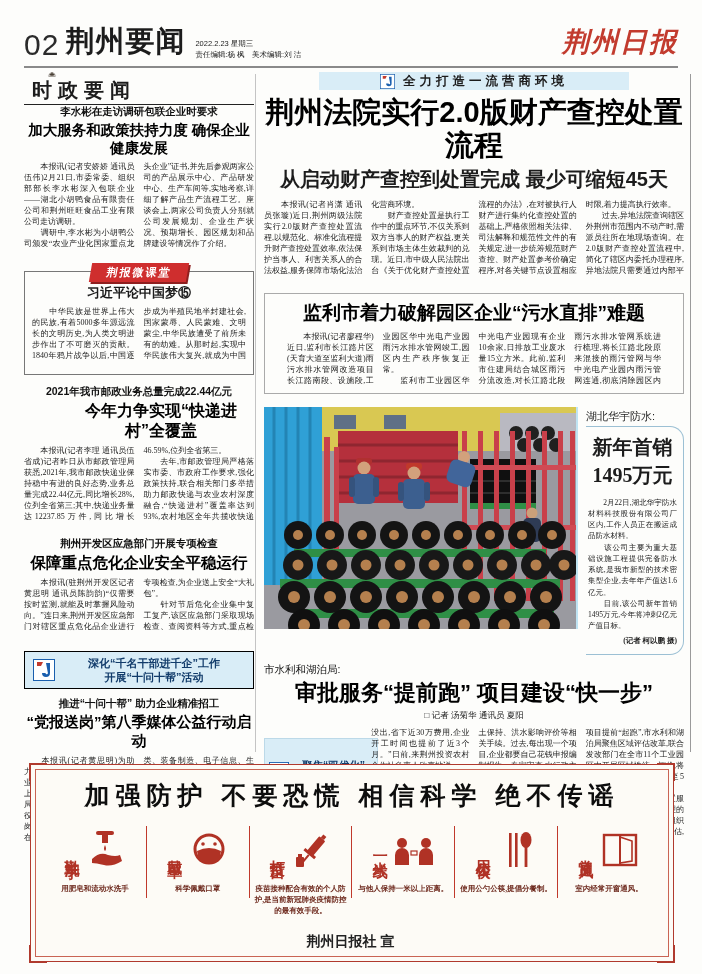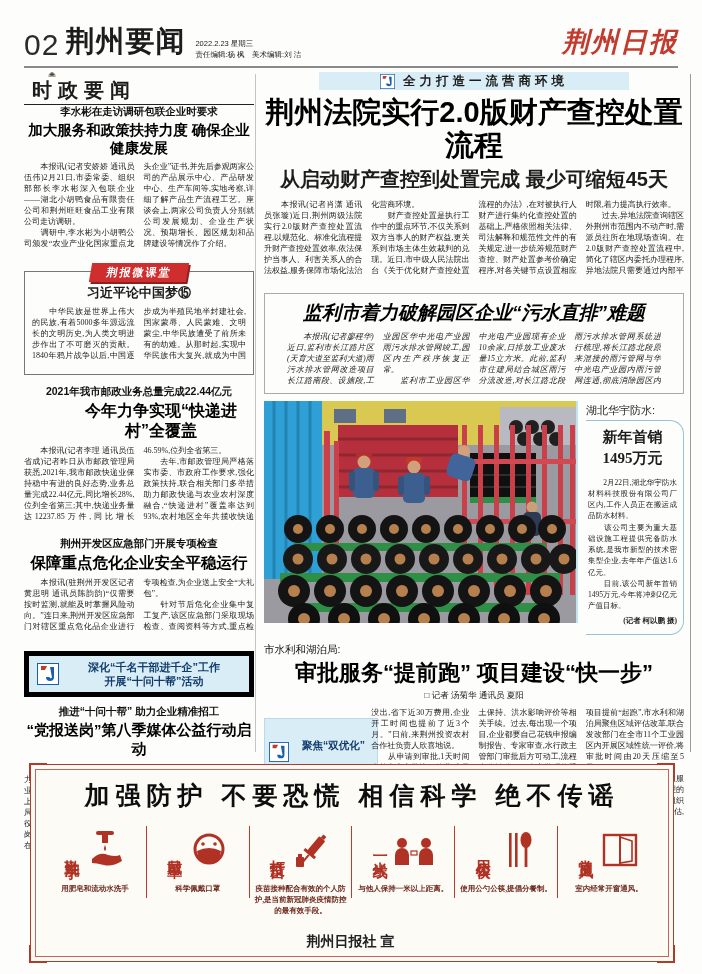--- a/index.html
+++ b/index.html
@@ -25,40 +25,40 @@
   .leftcol{position:absolute;left:24px;top:72px;width:230px;}
   .pol-box{display:flex;align-items:flex-start;height:32px;border-bottom:1.5px solid #222;flex-direction:column;}
   .pol-title{font-family:"Liberation Sans",sans-serif;font-size:20px;font-weight:900;letter-spacing:6px;margin-left:8px;}
   .l-art{margin-bottom:8px;}
   .l-art .hl{font-size:14.5px;line-height:1.25;margin:2px 0 4px;}
   .weike{border:1px solid #777;margin:12px 0 10px;padding:10px 7px 6px;position:relative;}
   .ribbon{position:absolute;left:50%;top:-9px;transform:translateX(-50%) skewX(-10deg);background:#cf2e2e;color:#fff;
           font-family:"Liberation Sans",sans-serif;font-size:11px;font-weight:700;letter-spacing:2px;
           padding:2px 16px;white-space:nowrap;box-shadow:2px 2px 0 #8f1f1f;}
   .weike-title{font-family:"Liberation Sans",sans-serif;font-size:13px;font-weight:900;text-align:center;margin:2px 0 4px;}
-  .bluebox{display:flex;align-items:center;gap:8px;background:#d9edf7;border:5px solid #000000;
+  .bluebox{display:flex;align-items:center;gap:8px;background:#d9edf7;border:1px solid #000000;
            padding:4px 8px;margin:2px 0 8px;}
   .bluebox-txt{font-family:"Liberation Sans",sans-serif;font-size:11px;font-weight:900;color:#123c6b;line-height:1.3;text-align:center;flex:1;}
   
   .maincol{position:absolute;left:264px;top:72px;width:420px;}
   .m-banner{width:310px;margin:0 auto 6px;background:#d9edf7;display:flex;align-items:center;justify-content:center;
             gap:8px;height:18px;}
   .m-banner span{font-family:"Liberation Sans",sans-serif;font-size:12.5px;font-weight:900;letter-spacing:4px;}
   .m-hl{font-size:29px;letter-spacing:0;line-height:1.15;margin-bottom:3px;transform:scaleX(1);}
   .m-sub{font-family:"Liberation Sans",sans-serif;font-size:20px;font-weight:700;text-align:center;margin-bottom:6px;}
   .m-body{height:86px;margin-bottom:8px;}
-  .jianli{border:1px solid #aaa;padding:5px 22px 4px;margin-bottom:7px;font-style:italic;}
+  .jianli{border:1px solid #aaa;padding:5px 22px 4px;margin-bottom:13px;}
   .jianli .hl{font-size:19px;margin:1px 0 5px;}
   .jianli .body-txt{height:58px;}
   .photo-row{display:flex;gap:8px;margin-bottom:8px;}
   .photo{width:312px;height:222px;flex:none;border-right:2px solid #bfe3f2;}
   .cap{flex:1;padding-top:2px;}
   .cap-lead{font-family:Liberation Sans, sans-serif;font-size:11px;color:#222;margin-bottom:2px;}
   .cap-frame{border:1.5px solid #9cc0d4;border-left:none;border-radius:0 14px 14px 0;padding:6px 6px 8px 2px;}
-  .cap-title{font-size:15px;font-weight:900;text-align:center;white-space:pre-line;line-height:1.4;margin-bottom:8px;}
+  .cap-title{font-size:20px;font-weight:900;text-align:center;white-space:pre-line;line-height:1.4;margin-bottom:8px;}
   .cap-body{font-size:7.5px;line-height:1.5;text-align:justify;white-space:pre-line;color:#222;}
   .cap-credit{font-size:7.5px;text-align:right;margin-top:4px;font-weight:700;}
   .dept{font-family:"Liberation Sans",sans-serif;font-size:10.5px;color:#111;margin-bottom:1px;}
   .sp-hl{font-size:22px;margin-bottom:2px;}
   .byline{font-family:"Liberation Sans",sans-serif;font-size:8.5px;text-align:center;margin-bottom:5px;color:#222;}
   .focus-box{float:left;width:104px;background:#d9edf7;border:1px solid #bcd9e8;margin:0 6px 4px 0;
              padding:5px 4px;display:flex;align-items:center;gap:5px;}
   .focus-txt{font-family:"Liberation Sans",sans-serif;font-size:10.5px;font-weight:900;color:#123c6b;line-height:1.35;text-align:center;flex:1;}
   .sp-body{height:112px;}
   

